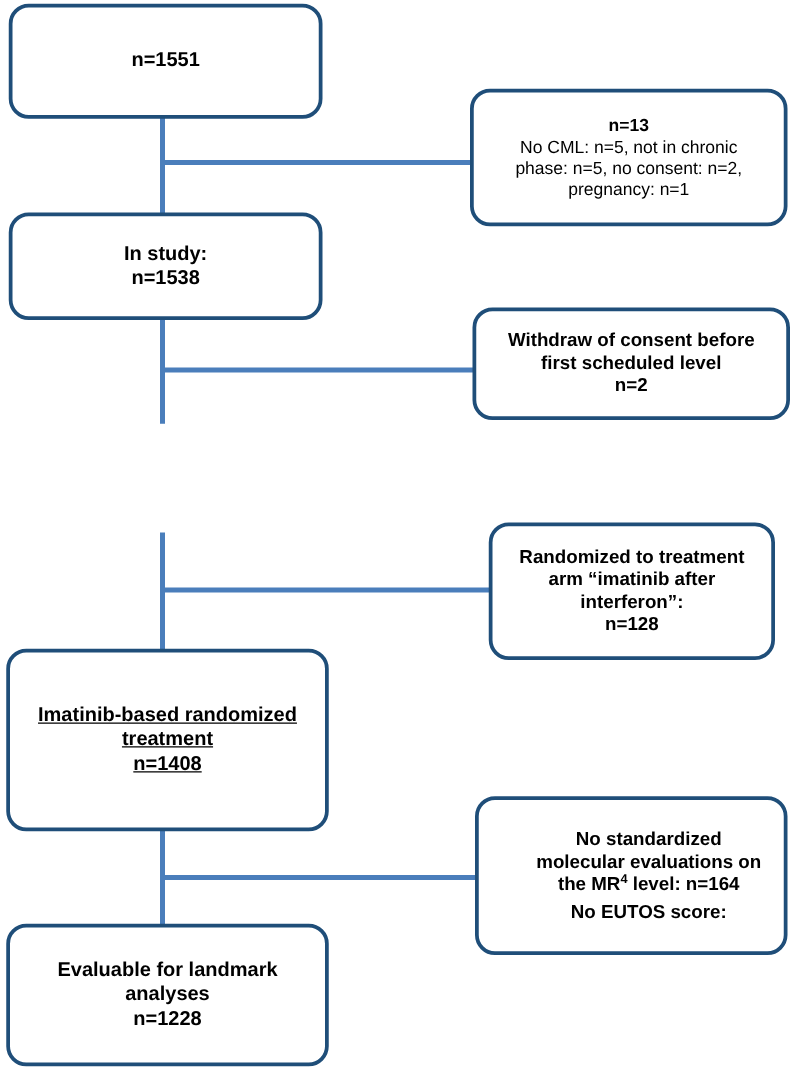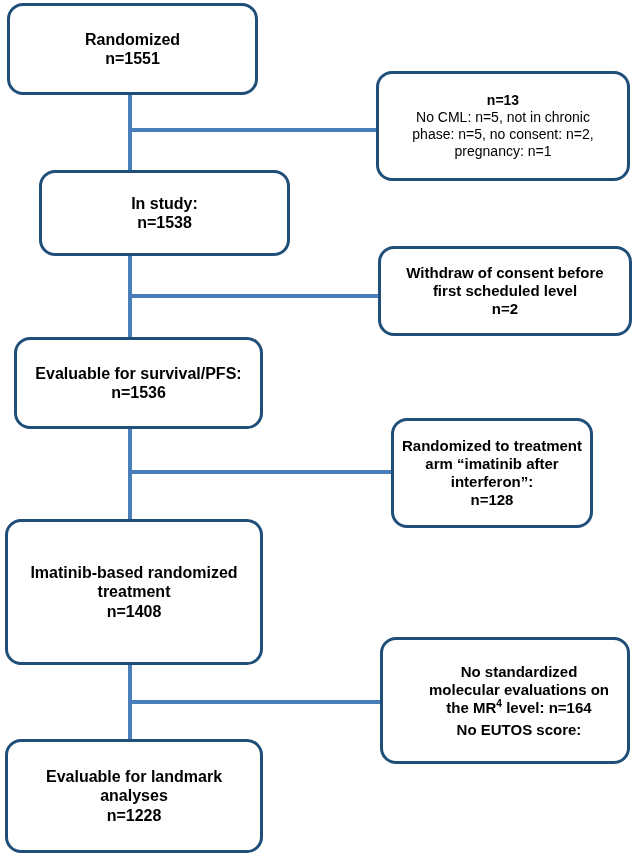--- a/index.html
+++ b/index.html
@@ -73,35 +73,30 @@
   <div class="connector-v" style="left:128px; top:253px; height:86px;"></div>
   <div class="connector-h" style="left:128px; top:294px; width:252px;"></div>
 
   <div class="connector-v" style="left:128px; top:426px; height:96px;"></div>
   <div class="connector-h" style="left:128px; top:470px; width:265px;"></div>
 
   <div class="connector-v" style="left:128px; top:663px; height:78px;"></div>
   <div class="connector-h" style="left:128px; top:700px; width:252px;"></div>
 
   <div class="node" style="left:7px; top:3px; width:251px; height:92px; font-size:16px;">
-    <span class="txt bold">Randomized</span>
     <span class="txt bold">n=1551</span>
   </div>
 
-  <div class="node" style="left:7px; top:170px; width:251px; height:86px; font-size:16px;margin-left:32px;">
+  <div class="node" style="left:7px; top:170px; width:251px; height:86px; font-size:16px;">
     <span class="txt bold">In study:</span>
     <span class="txt bold">n=1538</span>
   </div>
 
-  <div class="node" style="left:14px; top:337px; width:249px; height:92px; font-size:16px;">
-    <span class="txt bold">Evaluable for survival/PFS:</span>
-    <span class="txt bold">n=1536</span>
-  </div>
 
-  <div class="node" style="left:5px; top:519px; width:258px; height:146px; font-size:16px;">
+  <div class="node" style="left:5px; top:519px; width:258px; height:146px; font-size:16px;text-decoration:underline;">
     <span class="txt bold">Imatinib-based randomized</span>
     <span class="txt bold">treatment</span>
     <span class="txt bold">n=1408</span>
   </div>
 
   <div class="node" style="left:5px; top:739px; width:258px; height:114px; font-size:16px;">
     <span class="txt bold">Evaluable for landmark</span>
     <span class="txt bold">analyses</span>
     <span class="txt bold">n=1228</span>
   </div>
@@ -112,21 +107,21 @@
     <span class="txt reg">phase: n=5, no consent: n=2,</span>
     <span class="txt reg">pregnancy: n=1</span>
   </div>
 
   <div class="node side" style="left:378px; top:246px; width:254px; height:90px; font-size:15px;">
     <span class="txt bold">Withdraw of consent before</span>
     <span class="txt bold">first scheduled level</span>
     <span class="txt bold">n=2</span>
   </div>
 
-  <div class="node side" style="left:391px; top:418px; width:202px; height:110px; font-size:15px;">
+  <div class="node side" style="left:391px; top:418px; width:229px; height:110px; font-size:15px;">
     <span class="txt bold">Randomized to treatment</span>
     <span class="txt bold">arm “imatinib after</span>
     <span class="txt bold">interferon”:</span>
     <span class="txt bold">n=128</span>
   </div>
 
   <div class="node side" style="left:380px; top:637px; width:250px; height:127px; font-size:15px;padding-left:28px;">
     <span class="txt bold">No standardized</span>
     <span class="txt bold">molecular evaluations on</span>
     <span class="txt bold">the MR<sup>4</sup> level: n=164</span>

